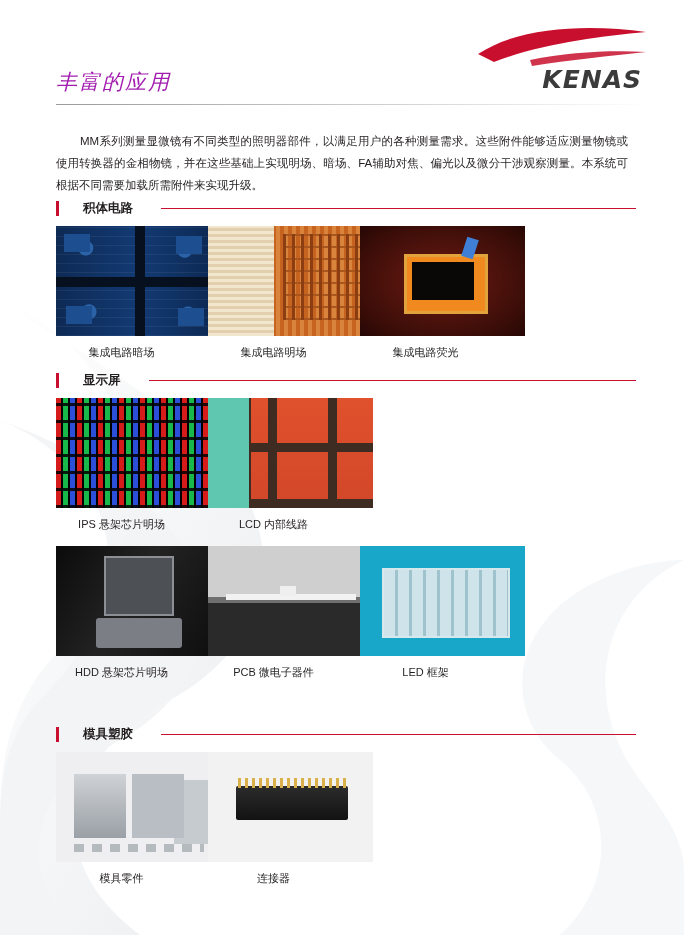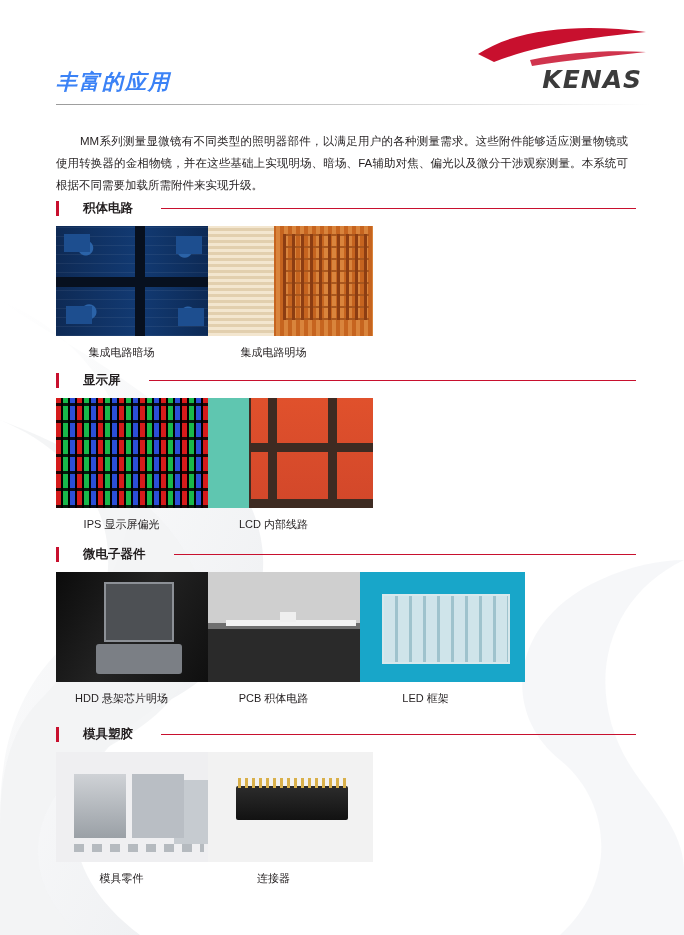--- a/index.html
+++ b/index.html
@@ -52,23 +52,23 @@
     margin-top: 31px;
   }
   .title-wrap {
     position: absolute;
     top: 68px;
     left: 56px;
     right: 34px;
   }
   .page-title {
     font-size: 21px;
-    font-weight: bold;
+    font-weight: normal;
     font-style: italic;
-    color: #3b82f6;
+    color: #a21caf;
     letter-spacing: 2px;
     margin: 0 0 8px 0;
   }
   .title-rule {
     height: 1px;
     background: linear-gradient(to right, #9b9b9b 0%, #cfcfcf 55%, #ffffff 100%);
   }
   
   .intro {
     position: absolute;
@@ -405,55 +405,56 @@
           <div class="thumb t-ic-dark">
             <span class="chipdots"></span>
             <span class="chipsq"></span>
           </div>
           <div class="caption">集成电路暗场</div>
         </div>
         <div class="card">
           <div class="thumb t-ic-bright"></div>
           <div class="caption">集成电路明场</div>
         </div>
+        <div class="card">
+          <div class="thumb t-ic-fluor">
+            <span class="fl-mark"></span>
+          </div>
+          <div class="caption">集成电路荧光</div>
+        </div>
       </div>
     </div>
 
     <div class="section" style="top:372px;">
       <div class="sec-head">
         <span class="sec-bar"></span>
         <span class="sec-title">显示屏</span>
         <span class="sec-rule"></span>
       </div>
       <div class="cards">
         <div class="card">
           <div class="thumb t-ips"></div>
-          <div class="caption">IPS 显示屏偏光</div>
+          <div class="caption">IPS 悬架芯片明场</div>
         </div>
         <div class="card">
           <div class="thumb t-lcd"></div>
           <div class="caption">LCD 内部线路</div>
         </div>
       </div>
     </div>
 
     <div class="section" style="top:546px;">
-      <div class="sec-head">
-        <span class="sec-bar"></span>
-        <span class="sec-title">微电子器件</span>
-        <span class="sec-rule"></span>
-      </div>
       <div class="cards">
         <div class="card">
           <div class="thumb t-hdd"></div>
           <div class="caption">HDD 悬架芯片明场</div>
         </div>
         <div class="card">
           <div class="thumb t-pcb"></div>
-          <div class="caption">PCB 积体电路</div>
+          <div class="caption">PCB 微电子器件</div>
         </div>
         <div class="card">
           <div class="thumb t-led"></div>
           <div class="caption">LED 框架</div>
         </div>
       </div>
     </div>
 
     <div class="section" style="top:726px;">
       <div class="sec-head">

